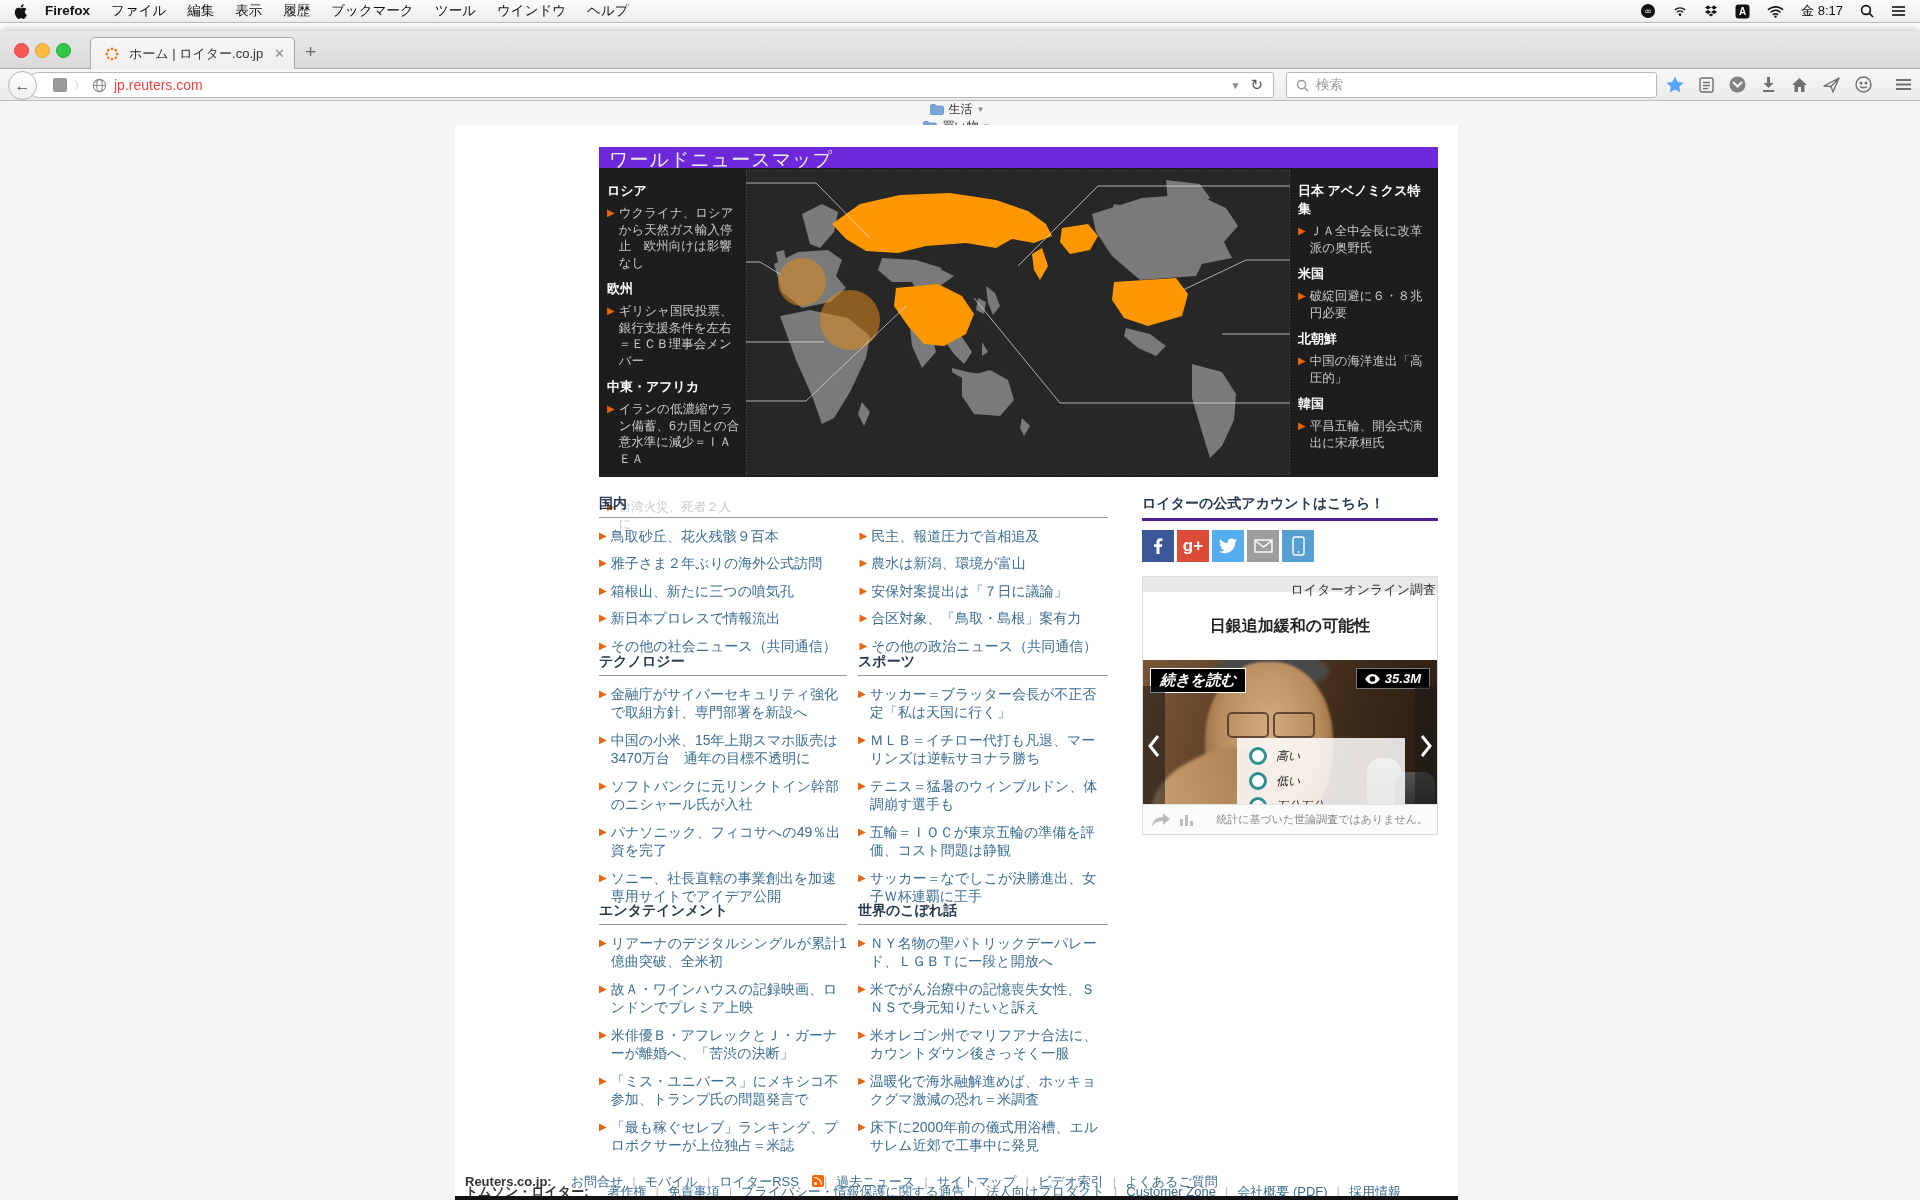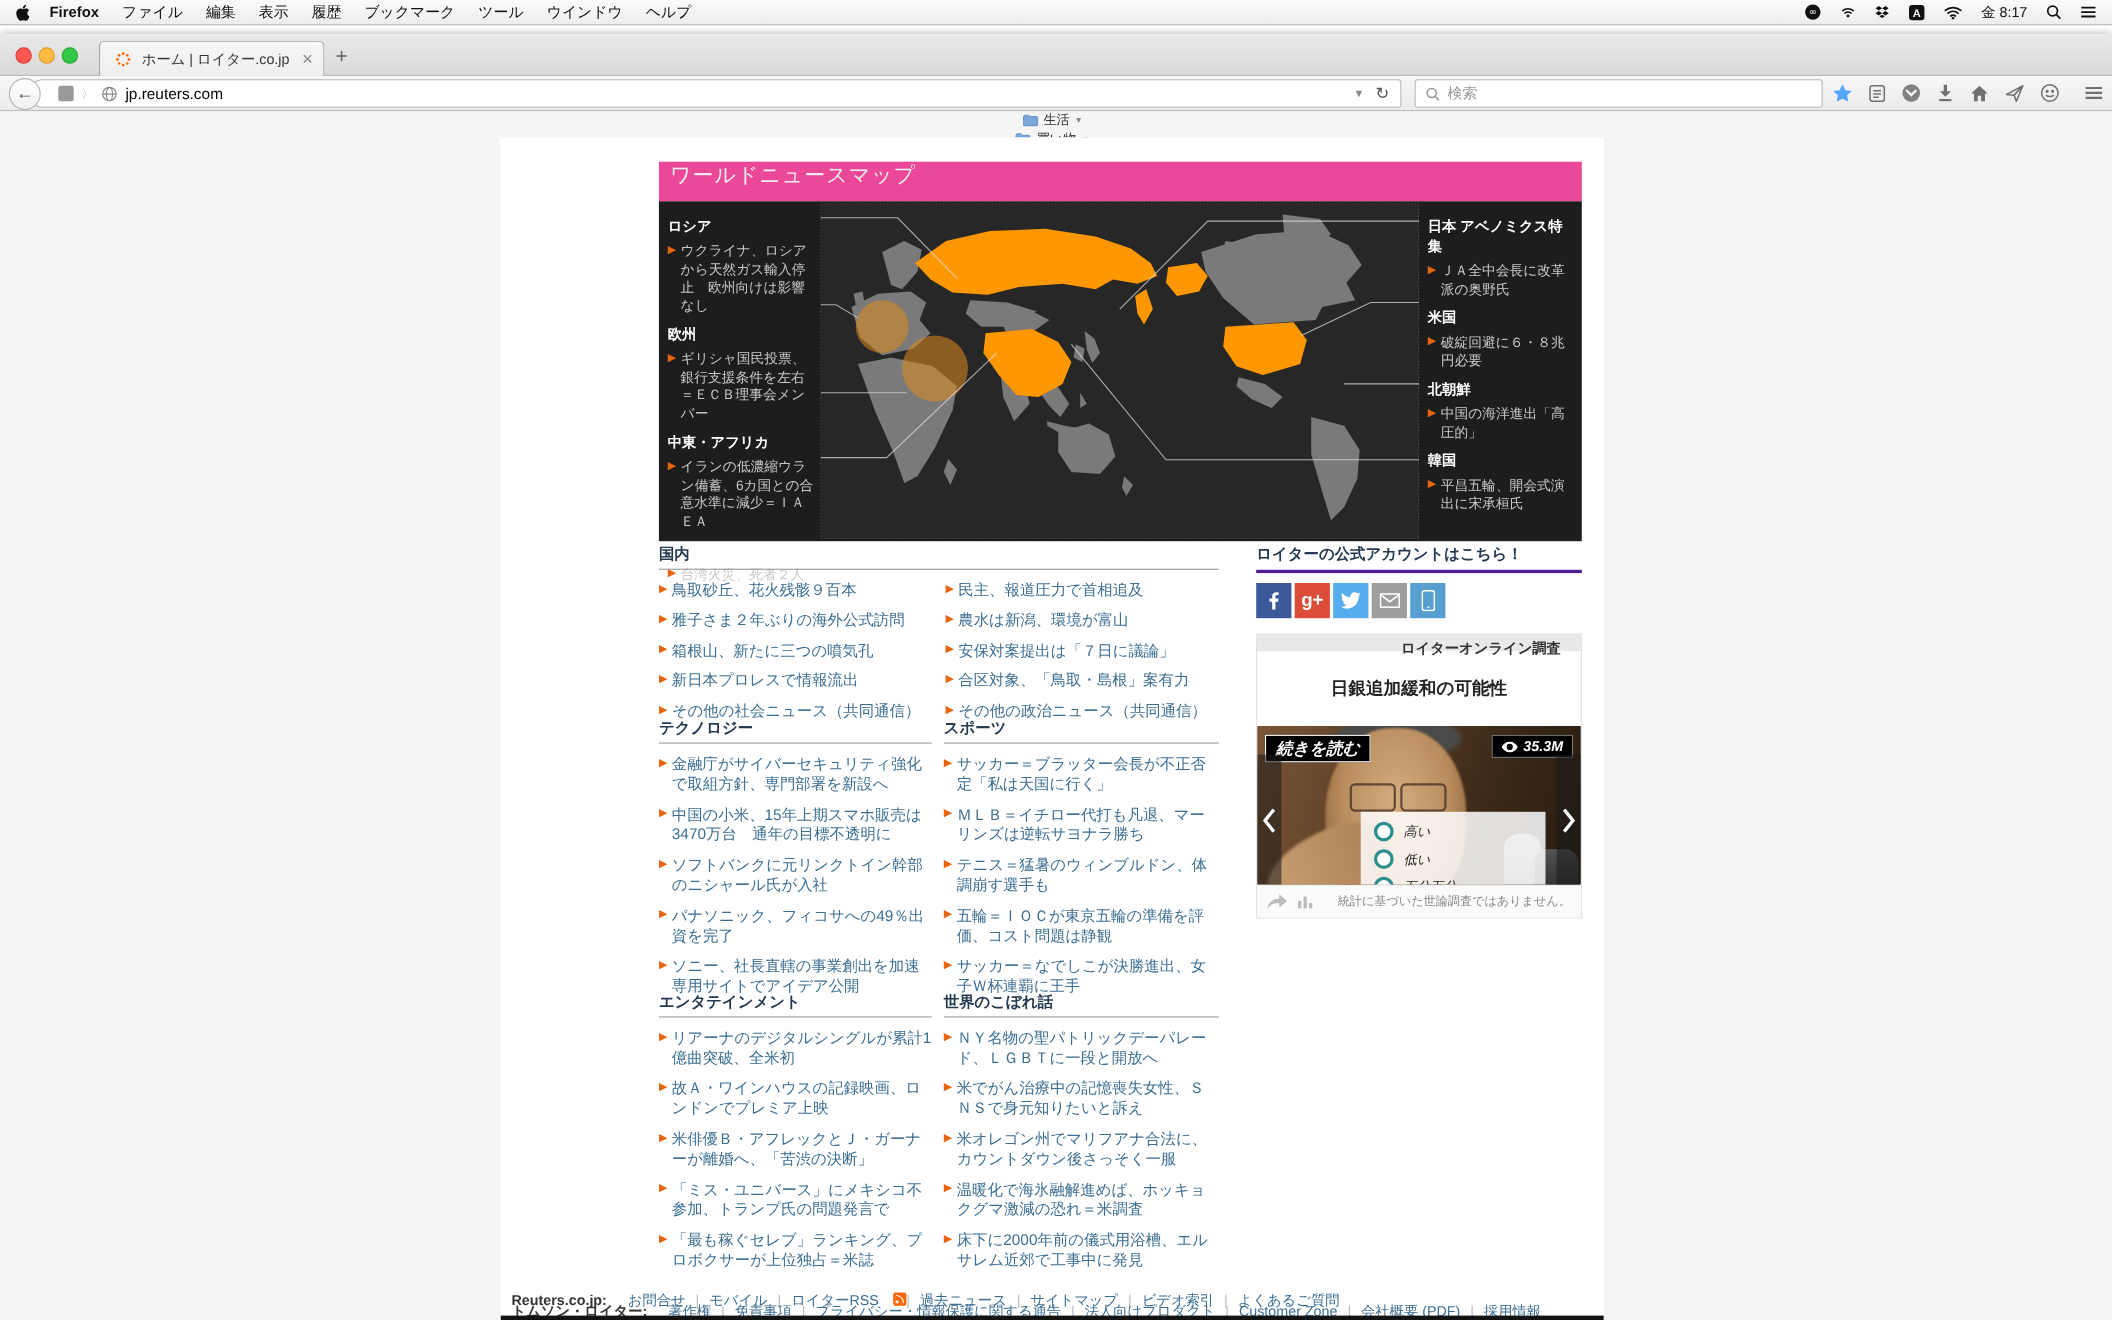--- a/index.html
+++ b/index.html
@@ -33,21 +33,21 @@
   .navbar{position:relative;height:31px;background:linear-gradient(#f7f7f7,#ebebeb);
     border-bottom:1px solid #bdbdbd;}
   .backbtn{position:absolute;left:8px;top:2px;width:27px;height:27px;border-radius:50%;
     background:linear-gradient(#fff,#f0f0f0);border:1px solid #b3b3b3;color:#555;
     display:flex;align-items:center;justify-content:center;font-size:16px;z-index:2;}
   .urlbar{position:absolute;left:26px;top:3px;width:1246px;height:24px;background:#fff;
     border:1px solid #b9b9b9;border-radius:13px 3px 3px 13px;display:flex;align-items:center;}
   .u-square{width:14px;height:14px;background:#999;border-radius:2px;margin-left:26px;}
   .u-chev{color:#aaa;font-size:11px;margin:0 7px;}
   .u-globe{display:inline-flex;margin-right:7px;}
-  .u-text{font-size:14px;color:#000000;}
+  .u-text{font-size:14px;color:#ef4444;}
   .u-right{margin-left:auto;display:flex;align-items:center;gap:10px;padding-right:10px;color:#666;}
   .u-caret{font-size:10px;color:#888;}
   .u-reload{font-size:15px;color:#555;}
   .searchbox{position:absolute;left:1286px;top:3px;width:360px;height:24px;background:#fff;
     border:1px solid #b9b9b9;border-radius:3px;display:flex;align-items:center;gap:7px;padding-left:9px;}
   .s-ph{font-size:13.5px;color:#9a9a9a;}
   .nav-ics{position:absolute;right:8px;top:0;height:31px;display:flex;align-items:center;gap:15px;}
   .nav-ic{display:inline-flex;opacity:.85;}
   .nav-ic.gap{margin-left:8px;}
   
@@ -57,21 +57,21 @@
   .bm-item svg{margin-right:5px;}
   .bm-caret{font-size:8px;color:#888;margin-left:4px;}
   .bm-badge{width:14px;height:14px;border-radius:2px;color:#fff;font-weight:bold;font-size:10px;
     display:inline-flex;align-items:center;justify-content:center;margin-right:5px;}
   .bm-y{color:#e60012;font-weight:bold;font-size:12px;margin-right:4px;}
   
   .viewport{position:absolute;top:94px;left:0;right:0;bottom:0;background:#f4f4f4;}
   .page{position:absolute;left:455px;top:0;width:1003px;height:1076px;background:#fff;overflow:hidden;}
   
   #newsmap{position:absolute;left:144px;top:22px;width:839px;height:335px;}
-  .nm-title{height:36px;background:#ec4899;color:#eee;font-size:19px;letter-spacing:1px;
+  .nm-title{height:21px;background:#6d28d9;color:#eee;font-size:19px;letter-spacing:1px;
     line-height:26px;padding-left:10px;}
   .nm-body{position:relative;height:309px;background:#1d1d1d;}
   .nm-col{position:absolute;top:0;bottom:16px;padding:8px 6px 0 8px;}
   .nm-left{left:0;width:133px;}
   .nm-right{left:691px;width:134px;}
   #map-svg{position:absolute;left:147px;top:2px;}
   .nm-head{color:#fff;font-weight:bold;font-size:13px;margin:6px 0 5px;}
   .nm-item{display:flex;font-size:12.5px;line-height:1.32;color:#c9c9c9;margin-bottom:9px;}
   .nm-arrow{color:#e8650f;font-size:10px;margin:1px 4px 0 0;}
   .nm-link{color:#c9c9c9;text-decoration:none;}
@@ -89,22 +89,22 @@
   #sec-technology{left:144px;top:528px;width:248px;}
   #sec-sports{left:403px;top:528px;width:250px;}
   #sec-entertainment{left:144px;top:777px;width:248px;}
   #sec-oddly{left:403px;top:777px;width:250px;}
   
   #sidebar{position:absolute;left:687px;top:370px;width:296px;}
   .sb-head{font-size:14px;font-weight:bold;color:#253a50;padding-bottom:5px;border-bottom:3px solid #4c1d95;}
   .soc-row{display:flex;gap:3px;margin-top:9px;}
   .soc{width:32px;height:32px;display:flex;align-items:center;justify-content:center;color:#fff;}
   .poll{margin-top:14px;border:1px solid #ddd;background:#fff;}
-  .poll-head{height:15px;background:#e9e9e9;font-size:13px;font-weight:bold;color:#333;
-    text-align:right;line-height:26px;padding-right:18px;}
+  .poll-head{height:15px;background:#e9e9e9;font-size:13px;font-weight:normal;color:#333;
+    text-align:right;line-height:26px;padding-right:1px;}
   .poll-q{height:44px;padding-top:24px;text-align:center;font-size:16px;font-weight:bold;color:#222;}
   .poll-img{position:relative;height:144px;overflow:hidden;
     background:linear-gradient(105deg,#7a5637 0%,#5d3f26 35%,#3a2818 70%,#2a1d12 100%);font-style:italic;}
   .face{position:absolute;left:62px;top:2px;width:128px;height:168px;border-radius:46%;
     background:radial-gradient(ellipse at 50% 40%,#d4ac80 0%,#b98c5e 55%,#8a6038 85%);
     filter:blur(1px);}
   .hair{position:absolute;left:70px;top:-8px;width:116px;height:38px;border-radius:50%;
     background:#4a4a48;filter:blur(2px);}
   .glass{position:absolute;width:38px;height:22px;border:2px solid rgba(70,50,35,.8);
     border-radius:5px;top:52px;}

